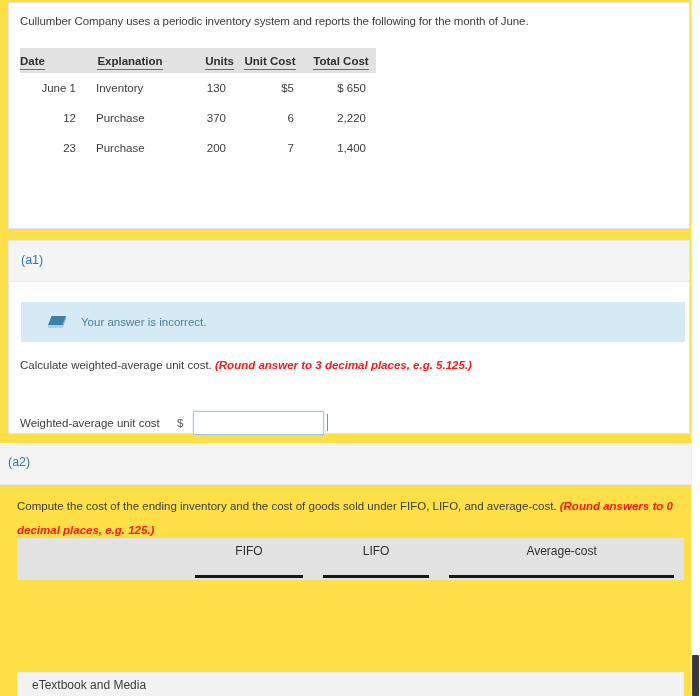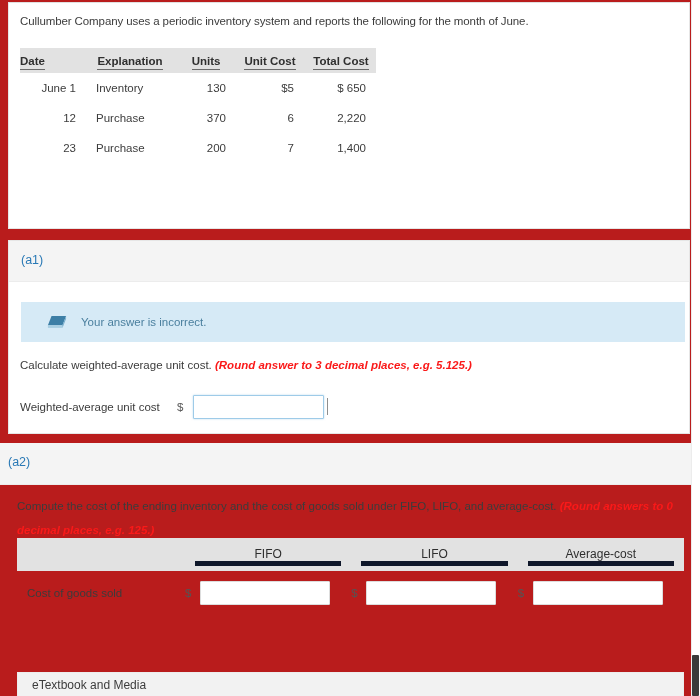--- a/index.html
+++ b/index.html
@@ -10,21 +10,21 @@
     width: 700px;
     height: 696px;
     background: #ffffff;
     font-family: "Liberation Sans", sans-serif;
     overflow: hidden;
   }
   .page {
     position: relative;
     width: 700px;
     height: 696px;
-    background: #b91c1c;
+    background: #fde047;
   }
 
   
   .problem-card {
     position: absolute;
     left: 8px;
     top: 2px;
     width: 682px;
     height: 227px;
     background: #ffffff;
@@ -68,21 +68,21 @@
     white-space: nowrap;
     color: #3c3c3c;
   }
   .c-date    { width: 62px; text-align: right; padding-right: 6px !important; }
   .c-expl    { width: 96px; text-align: left; padding-left: 14px !important; }
   .c-units   { width: 56px; text-align: right; padding-right: 8px !important; }
   .c-ucost   { width: 72px; text-align: right; padding-right: 12px !important; }
   .c-tcost   { width: 70px; text-align: right; padding-right: 10px !important; }
   .inv-table thead .c-date  { text-align: left; padding-right: 0 !important; }
   .inv-table thead .c-expl  { text-align: center; padding-left: 0 !important; }
-  .inv-table thead .c-units { text-align: center; padding-right: 0 !important; }
+  .inv-table thead .c-units { text-align: right; padding-right: 0 !important; }
   .inv-table thead .c-ucost { text-align: center; padding-right: 0 !important; }
   .inv-table thead .c-tcost { text-align: center; padding-right: 0 !important; }
 
   
   .a1-card {
     position: absolute;
     left: 8px;
     top: 240px;
     width: 682px;
     height: 194px;
@@ -135,21 +135,21 @@
     white-space: nowrap;
   }
   .red-note {
     color: #fa1919;
     font-weight: bold;
     font-style: italic;
   }
   .answer-row {
     position: absolute;
     left: 11px;
-    top: 154px;
+    top: 170px;
     display: flex;
     align-items: center;
   }
   .answer-label {
     font-size: 11.5px;
     color: #3c3c3c;
     width: 157px;
     white-space: nowrap;
   }
   .dollar {
@@ -228,22 +228,22 @@
   }
   .fifo-table thead tr { background: #e2e2e2; height: 33px; }
   .fifo-table thead th {
     font-weight: normal;
     font-size: 12px;
     color: #2f2f2f;
     padding: 6px 0 2px 0;
   }
   .fifo-table thead th .hd2 {
     display: block;
-    border-bottom: 5px solid #0f172a;
-    padding-bottom: 0;
+    border-bottom: 3px solid #0f172a;
+    padding-bottom: 17px;
     margin: 0 10px;
   }
   .fifo-table tbody td {
     padding: 10px 0;
     vertical-align: middle;
   }
   .rowlabel { width: 168px; padding-left: 10px !important; line-height: 14px; }
   .cellwrap { display: flex; align-items: center; }
   .cellwrap .dollar { width: 15px; }
   input.money {
@@ -386,41 +386,20 @@
             </th>
           <th>
               <span class="hd2">LIFO</span>
             </th>
           <th>
               <span class="hd2">Average-cost</span>
             </th>
         </tr>
       </thead>
       <tbody>
-        <tr>
-          <td class="rowlabel">Cost of goods sold</td>
-          <td>
-            <span class="cellwrap">
-              <span class="dollar">$</span>
-              <input class="money" type="text" value="" style="">
-            </span>
-          </td>
-          <td>
-            <span class="cellwrap">
-              <span class="dollar">$</span>
-              <input class="money" type="text" value="" style="">
-            </span>
-          </td>
-          <td>
-            <span class="cellwrap">
-              <span class="dollar">$</span>
-              <input class="money" type="text" value="" style="">
-            </span>
-          </td>
-        </tr>
       </tbody>
     </table>
   </div>
 
   <div class="etext-bar">
     <span class="etext-label">eTextbook and Media</span>
   </div>
 
   <div class="scrollbar-track">
     <div class="scrollbar-thumb"></div>

